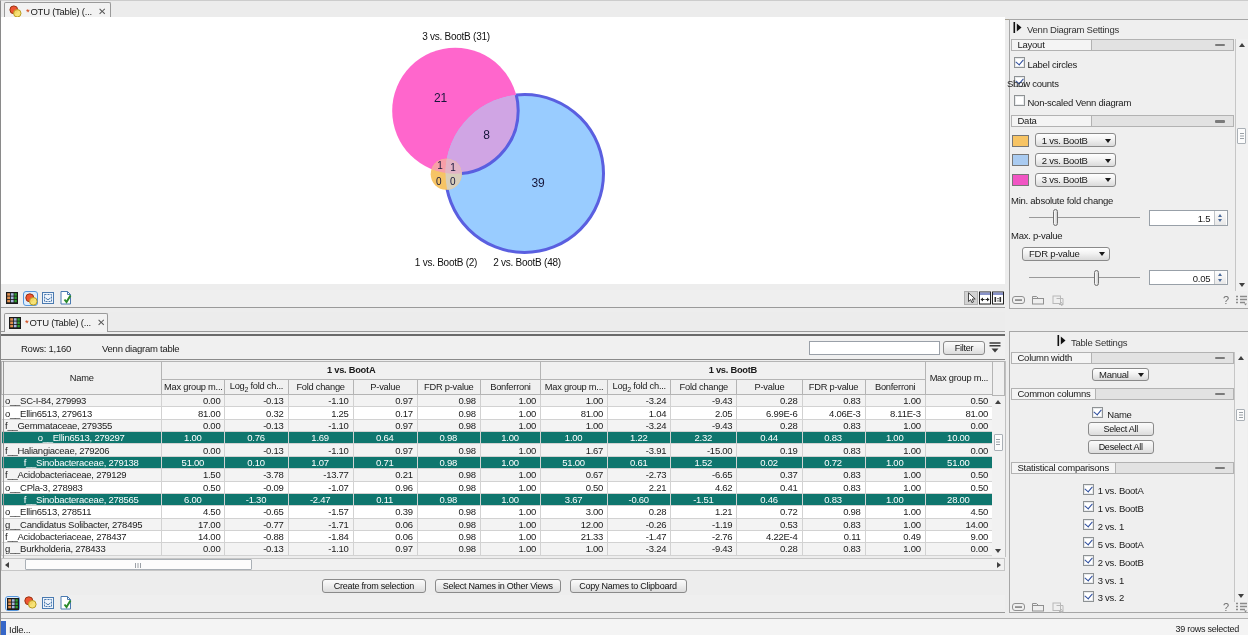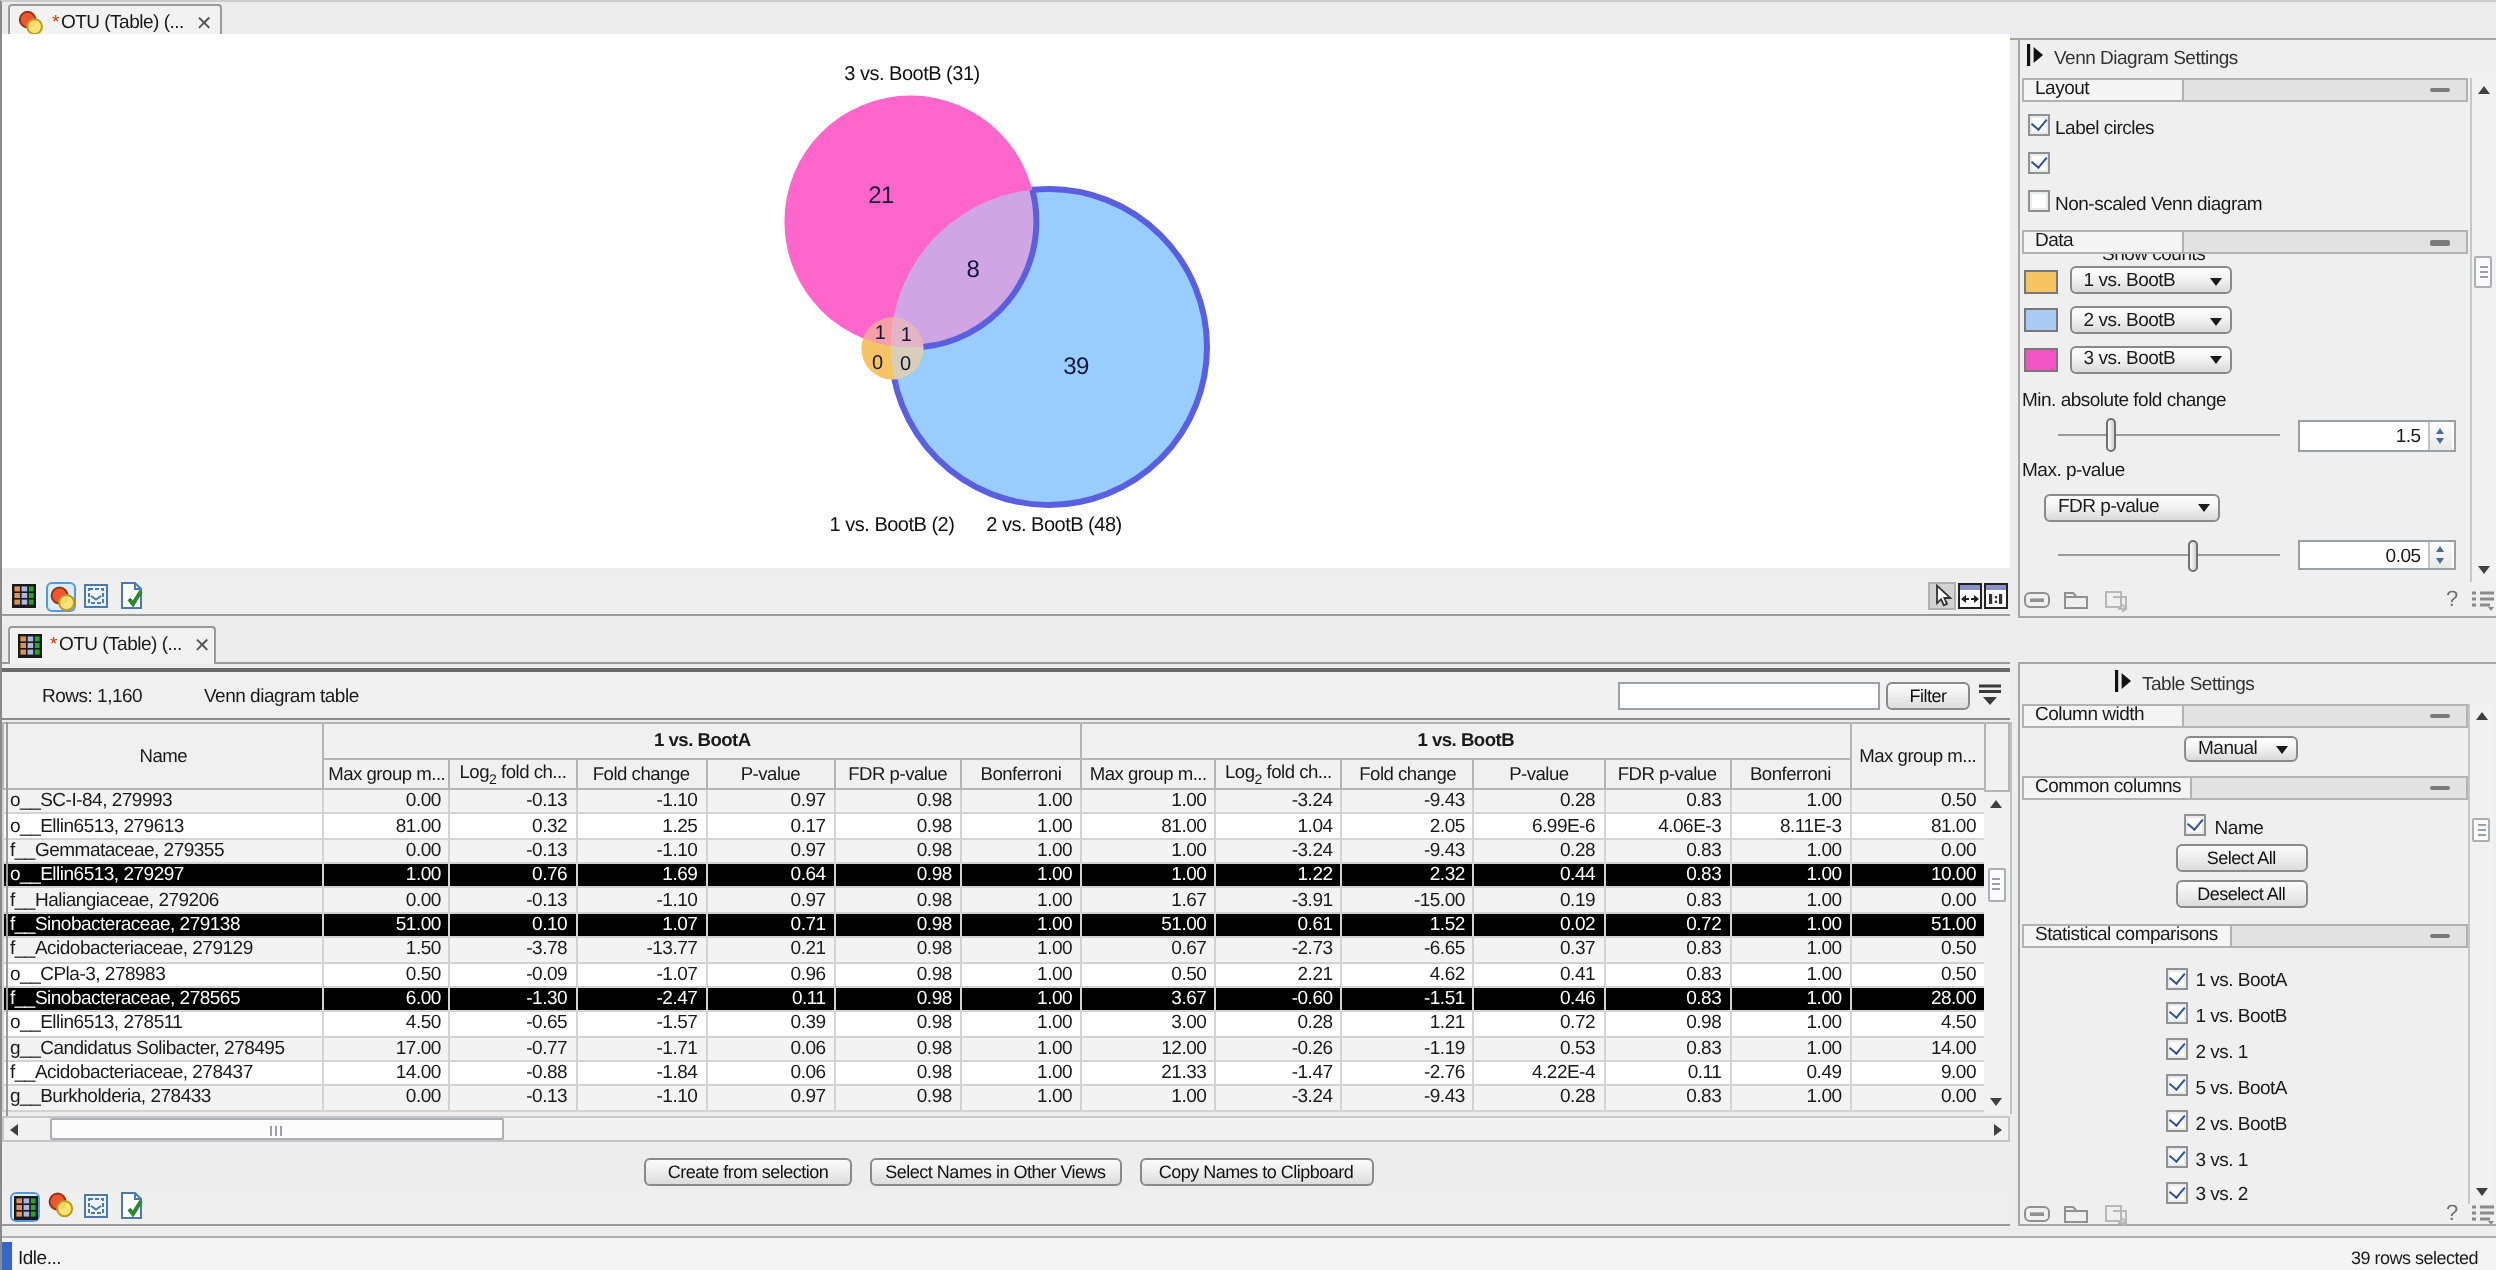--- a/index.html
+++ b/index.html
@@ -32,21 +32,21 @@
 .tri-u { width:0;height:0;border-left:3.5px solid transparent;border-right:3.5px solid transparent;border-bottom:4.5px solid #404040; position:absolute; }
 .tri-d { width:0;height:0;border-left:3.5px solid transparent;border-right:3.5px solid transparent;border-top:4.5px solid #404040; position:absolute; }
 .tri-l { width:0;height:0;border-top:3.5px solid transparent;border-bottom:3.5px solid transparent;border-right:4.5px solid #404040; position:absolute; }
 .tri-r { width:0;height:0;border-top:3.5px solid transparent;border-bottom:3.5px solid transparent;border-left:4.5px solid #404040; position:absolute; }
 #tbl { position:absolute; left:0; top:359.5px; width:992px; border-collapse:collapse; table-layout:fixed; font-size:9.5px; background:#fff; }
 #tbl td { border:1px solid #d2d2d2; padding:0 4px 0 3px; white-space:nowrap; overflow:hidden; height:12.37px; }
 #tbl .num { text-align:right; }
 #tbl thead td { background:#f0f0f0; text-align:center; border-color:#b4b4b4; padding:0 1px; font-size:9.3px; }
 #tbl .grp { font-weight:bold; }
 #tbl tbody tr.odd td { background:#f3f3f3; }
-#tbl tbody tr.sel td { background:#000000; color:#fff; }
+#tbl tbody tr.sel td { background:#0f766e; color:#fff;text-align:center; }
 .icostrip span.ico { display:inline-block; width:15px; height:15px; position:relative; margin-right:3px; vertical-align:top; }
 .icostrip span.ico.on { border:1.5px solid #5596dd; border-radius:3px; background:#ddecfb; }
 </style>
 </head>
 <body>
 <div id="app">
 
 <div class="abs" style="left:0;top:0;width:1248px;height:19px;background:#ececec;border-bottom:1px solid #a8a294;"></div>
 <div class="tab" style="left:3px;top:1px;width:107px;height:18px;">
   <svg width="13" height="13" viewBox="0 0 13 13">
@@ -507,21 +507,21 @@
       </svg>
   <span class="abs" style="left:14px;top:2px;color:#333;">Venn Diagram Settings</span>
 </div>
 <div class="sectionbar" style="top:37.5px;">
       <span class="lt" style="width:80px;">Layout</span>
       <span class="minus"></span>
     </div>
 <div class="cb c" style="left:1013px;top:56px;"></div>
     <span class="abs" style="left:1026.5px;top:58px;">Label circles</span>
 <div class="cb c" style="left:1013px;top:75px;"></div>
-    <span class="abs" style="left:1050px;top:77px;margin-top:44px;">Show counts</span>
+    <span class="abs" style="left:1006px;top:77px;">Show counts</span>
 <div class="cb" style="left:1013px;top:94px;"></div>
     <span class="abs" style="left:1026.5px;top:96px;">Non-scaled Venn diagram</span>
 <div class="sectionbar" style="top:114px;">
       <span class="lt" style="width:80px;">Data</span>
       <span class="minus"></span>
     </div>
 <div class="abs" style="left:1010.5px;top:133.8px;width:17.5px;height:12px;background:#f7c464;border:1px solid #777;"></div>
 <div class="combo" style="left:1033.8px;top:132.4px;width:81px;height:14px;">1 vs. BootB<span class="arr"></span></div>
 <div class="abs" style="left:1010.5px;top:153.3px;width:17.5px;height:12px;background:#a9cbf1;border:1px solid #777;"></div>
 <div class="combo" style="left:1033.8px;top:152px;width:81px;height:14px;">2 vs. BootB<span class="arr"></span></div>

